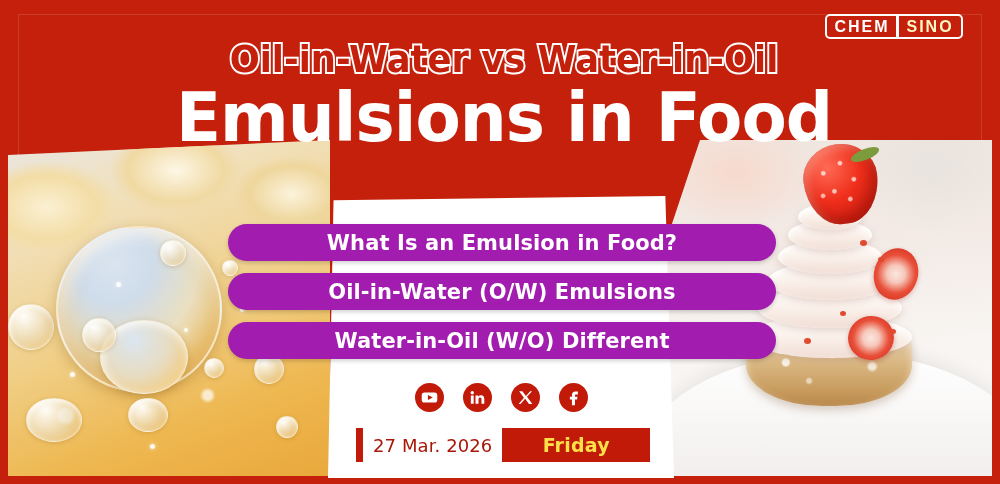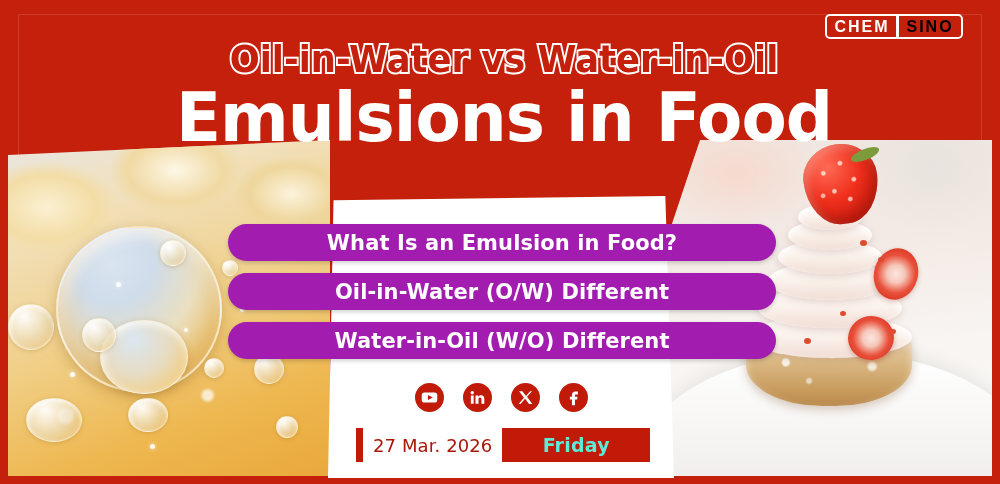--- a/index.html
+++ b/index.html
@@ -234,21 +234,21 @@
     display: flex;
     align-items: center;
     justify-content: center;
     font-weight: 700;
     font-size: 16px;
     letter-spacing: 2px;
     padding: 8px 7px;
     font-family: "Liberation Sans", sans-serif;
   }
   .logo-chem { color: #ffffff; background: transparent; }
-  .logo-sino { color: #000000; background: transparent; border-left: 3px solid #ffffff; }
+  .logo-sino { color: #fef9c3; background: transparent; border-left: 3px solid #ffffff; }
   .logo-tag {
     margin-top: 4px;
     color: #ffffff;
     font-size: 13px;
     font-style: italic;
     font-weight: 600;
     font-family: "Liberation Serif", serif;
     letter-spacing: 0.2px;
   }
 
@@ -358,21 +358,21 @@
     color: #A81708;
     font-size: 18px;
     font-weight: 500;
     font-family: "DejaVu Sans", sans-serif;
     letter-spacing: 0.1px;
     white-space: nowrap;
   }
   .day-text {
     flex: 1;
     text-align: center;
-    color: #5eead4;
+    color: #fde047;
     font-size: 19px;
     font-weight: 700;
     font-family: "DejaVu Sans", sans-serif;
     letter-spacing: 0.2px;
   }
 </style>
 </head>
 <body>
 
 <div id="poster">
@@ -431,21 +431,21 @@
   <div class="title-block">
     <div class="title-sub">Oil-in-Water vs Water-in-Oil</div>
     <div class="title-main">Emulsions in Food</div>
   </div>
 
   <div class="pills">
     <div class="pill">
       <span class="pill-label">What Is an Emulsion in Food?</span>
     </div>
     <div class="pill">
-      <span class="pill-label">Oil-in-Water (O/W) Different</span>
+      <span class="pill-label">Oil-in-Water (O/W) Emulsions</span>
     </div>
     <div class="pill">
       <span class="pill-label">Water-in-Oil (W/O) Different</span>
     </div>
   </div>
 
   <div class="socials">
     <div class="social">
       <svg width="19" height="19" viewBox="0 0 24 24" aria-hidden="true">
         <rect x="2.2" y="5.6" width="19.6" height="12.8" rx="3.6" fill="#ffffff"></rect>

